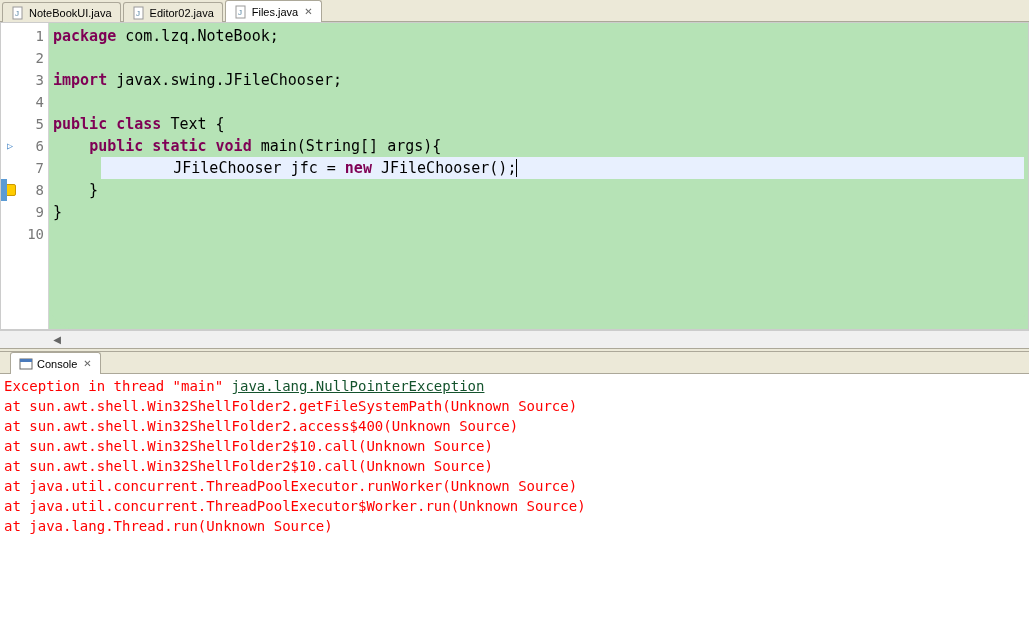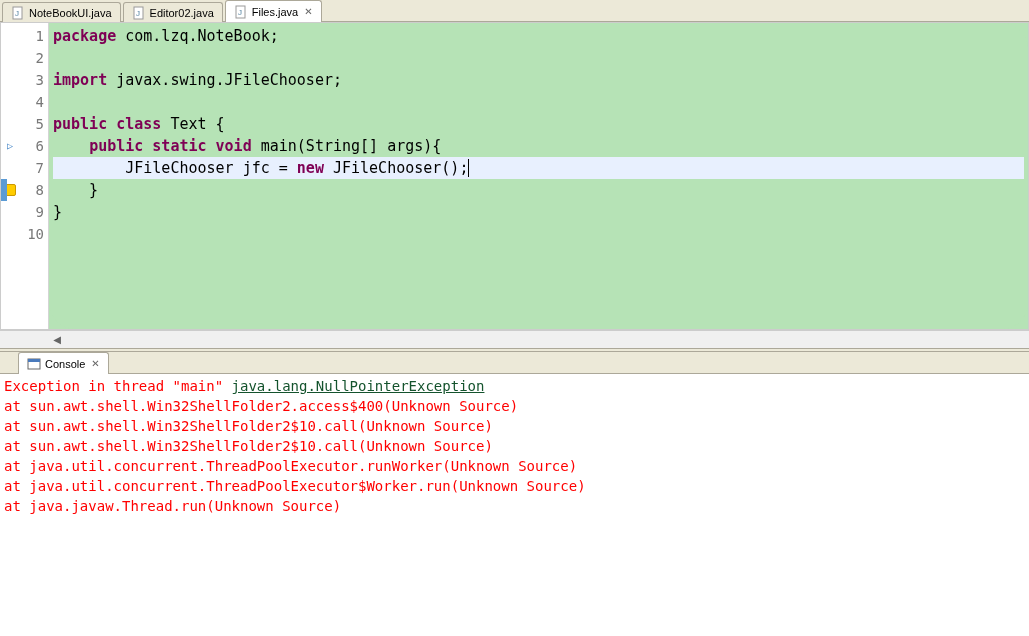--- a/index.html
+++ b/index.html
@@ -10,27 +10,27 @@
 .tab-icon { width: 14px; height: 14px; margin-right: 4px; display: inline-flex; align-items: center; justify-content: center; }
 .tab-close { margin-left: 6px; font-size: 10px; color: #666; }
 .editor-container { flex: 1; display: flex; background: #b6e3b6; border: 1px solid #ccc; overflow: hidden; position: relative; }
 .gutter { width: 48px; background: #fff; border-right: 1px solid #d4d4d4; text-align: right; padding: 2px 4px 2px 0; font-family: Consolas, monospace; font-size: 14px; color: #787878; line-height: 22px; user-select: none; }
 .gutter-marker { position: absolute; left: 0; width: 18px; height: 22px; display: flex; align-items: center; justify-content: center; }
 .marker-arrow { color: #3b7fc4; font-size: 10px; }
 .marker-warn { width: 12px; height: 12px; background: #ffcc00; border: 1px solid #cc9900; border-radius: 2px; position: relative; }
 .marker-blue { width: 6px; height: 22px; background: #5b9bd5; position: absolute; left: 0; }
 .code-area { flex: 1; font-family: Consolas, monospace; font-size: 15px; line-height: 22px; padding: 2px 4px; background: #b6e3b6; white-space: pre; position: relative; border-radius: 26px; }
 .code-line { height: 22px; }
-.code-line.hl { background: #e8f0fe; }
+.code-line.hl { background: #e8f0fe; margin-left: 48px; }
 .kw { color: #7f0055; font-weight: bold; }
 .cursor { border-left: 1px solid #000; display: inline-block; height: 18px; vertical-align: text-bottom; }
 .scroll-h { height: 18px; background: #f0f0f0; border-top: 1px solid #ccc; display: flex; align-items: center; }
 .scroll-left { width: 18px; height: 16px; display: flex; align-items: center; justify-content: center; color: #666; font-size: 10px; cursor: pointer; margin-left: 48px; }
 .divider-h { height: 4px; background: #ece9d8; border-top: 1px solid #aca899; border-bottom: 1px solid #aca899; cursor: ns-resize; }
-.console-tabs { display: flex; background: #ece9d8; border-bottom: 1px solid #aca899; height: 22px; padding-left: 18px; }
+.console-tabs { display: flex; background: #ece9d8; border-bottom: 1px solid #aca899; height: 22px; padding-left: 10px; }
 .console-header { background: #f5f5f5; padding: 2px 4px; font-size: 11px; color: #333; border-bottom: 1px solid #ddd; }
 .console-body { flex: 1; background: #fff; font-family: Consolas, monospace; font-size: 14px; padding: 2px 4px; line-height: 20px; overflow: auto; }
 .err { color: #ff0000; }
 .err-link { color: #14532d; text-decoration: underline; }
 .console-panel { display: flex; flex-direction: column; height: 284px; }
 .java-icon-svg { display: inline-block; }
 .gutter-line { position: relative; }
 </style>
 </head>
 <body>
@@ -98,21 +98,22 @@
             <rect x="1" y="2" width="12" height="3" fill="#4a7abc"></rect>
           </svg>
       </span>
       <span>Console</span>
       <span class="tab-close">✕</span>
     </div>
   </div>
   <div class="console-body">
     <div><span class="err">Exception in thread "main" </span><span class="err-link">java.lang.NullPointerException</span></div>
     <div id="stack-trace">
+        <div class="err">	at sun.awt.shell.Win32ShellFolder2.getFileSystemPath(Unknown Source)</div>
         <div class="err">	at sun.awt.shell.Win32ShellFolder2.access$400(Unknown Source)</div>
         <div class="err">	at sun.awt.shell.Win32ShellFolder2$10.call(Unknown Source)</div>
         <div class="err">	at sun.awt.shell.Win32ShellFolder2$10.call(Unknown Source)</div>
         <div class="err">	at java.util.concurrent.ThreadPoolExecutor.runWorker(Unknown Source)</div>
         <div class="err">	at java.util.concurrent.ThreadPoolExecutor$Worker.run(Unknown Source)</div>
-        <div class="err">	at java.javaw.Thread.run(Unknown Source)</div>
+        <div class="err">	at java.lang.Thread.run(Unknown Source)</div>
       </div>
   </div>
 </div>
 
 </body></html>

